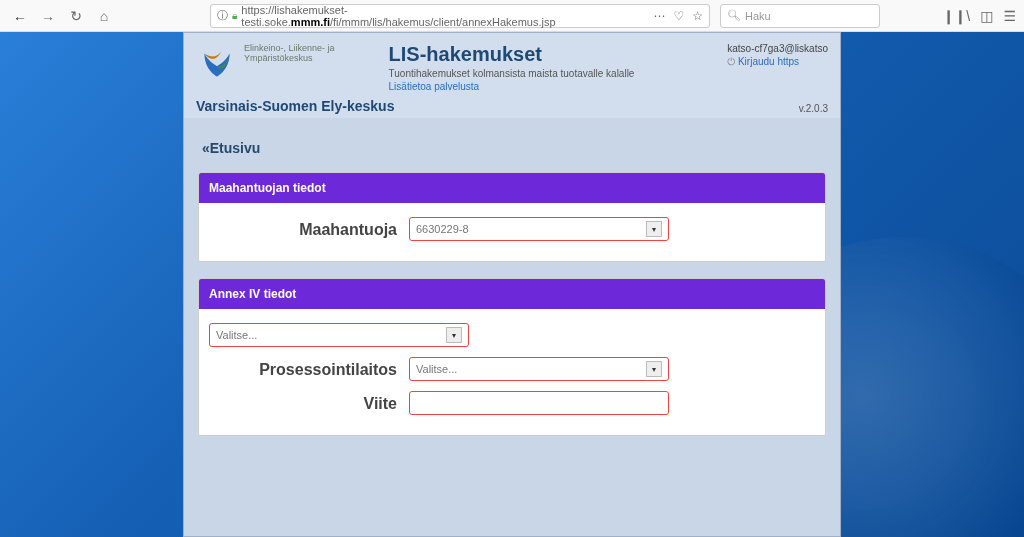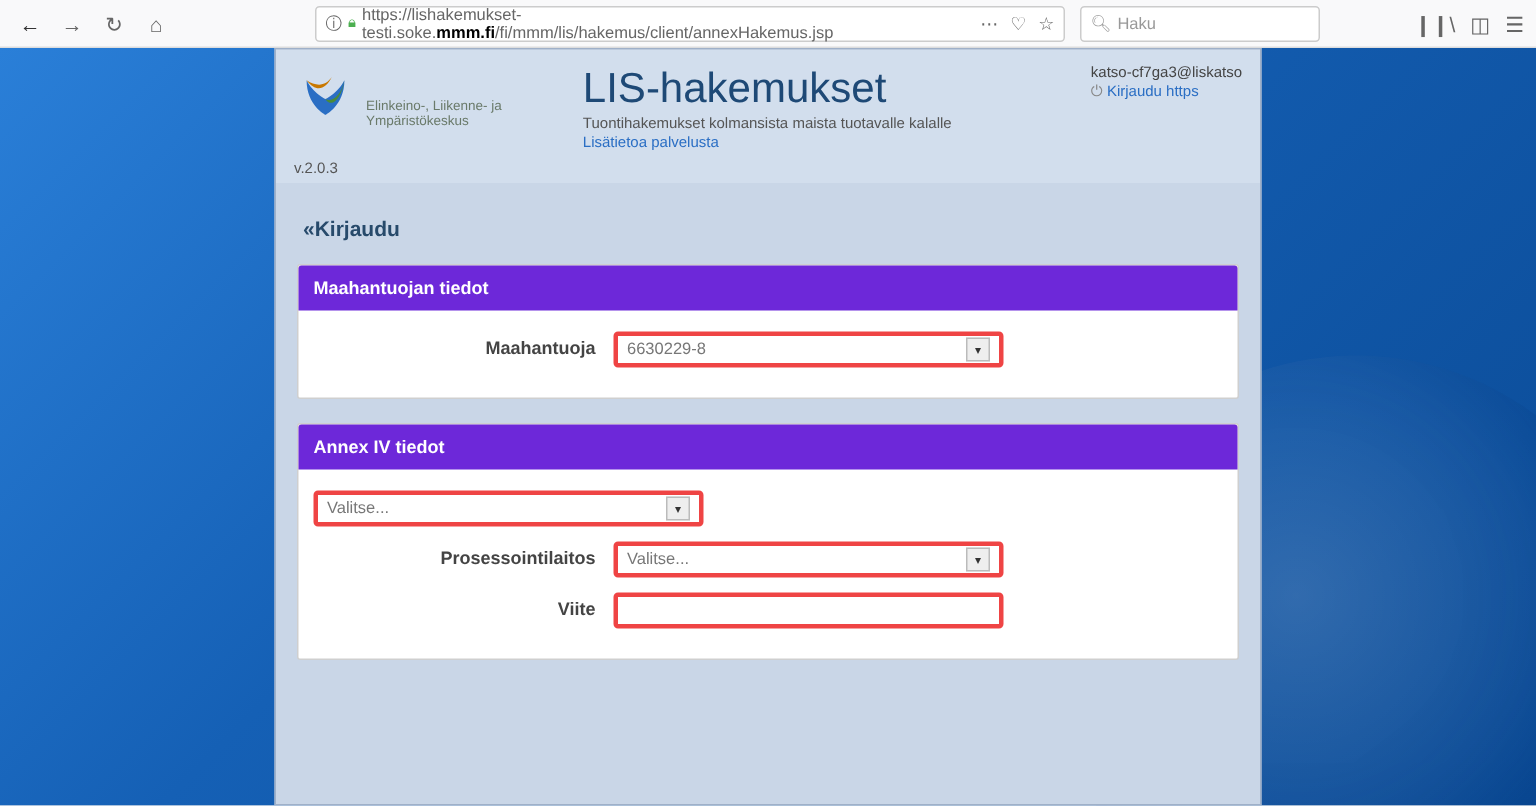--- a/index.html
+++ b/index.html
@@ -93,24 +93,24 @@
     .header-band {
       background: #d2deed;
       padding: 10px 12px 4px;
       position: relative;
     }
     .header-top {
       display: flex;
       align-items: flex-start;
       gap: 14px;
     }
-    .logo-box { display: flex; align-items: flex-end; gap: 6px; color: #6a7a6a; font-size: 9px; }
+    .logo-box { display: flex; align-items: flex-start; gap: 6px; color: #6a7a6a; font-size: 9px; }
     .logo-svg { width: 42px; height: 42px; }
     .header-center { flex: 1; }
-    .header-title { font-size: 28px; font-weight: normal; color: #1e4976; }
+    .header-title { font-size: 20px; font-weight: bold; color: #1e4976; }
     .header-sub { font-size: 10px; color: #555; margin-top: 2px; }
     .header-link { color: #2a6ec4; font-size: 10px; display: block; margin-top: 2px; }
     .header-right { text-align: left; font-size: 10px; }
     .user-name { color: #444; }
     .logout { color: #2a6ec4; display: block; margin-top: 2px; }
     .logout::before { content: "⏻ "; color: #888; }
     .org-row { display: flex; justify-content: space-between; align-items: flex-end; margin-top: 6px; }
     .org-name { font-size: 14px; font-weight: bold; color: #1e4976; }
     .version { font-size: 10px; color: #555; }
     .body-area { padding: 14px; }
@@ -126,30 +126,30 @@
     }
     .panel-body { padding: 14px 10px 10px; }
     .form-row {
       display: flex;
       align-items: flex-start;
       margin-bottom: 10px;
     }
     .form-label {
       width: 200px;
       text-align: right;
-      font-size: 12px;
+      font-size: 16px;
       font-weight: bold;
       color: #444;
       padding-right: 12px;
       padding-top: 4px;
     }
     .form-field { flex: 1; max-width: 260px; }
     .select-box, .text-input, .textarea-box {
       width: 100%;
-      border: 3px solid #ef4444;
+      border: 1px solid #ef4444;
       border-radius: 3px;
       font-size: 11px;
       padding: 4px 6px;
       background: #fff;
       color: #777;
     }
     .select-box {
       display: flex;
       justify-content: space-between;
       align-items: center;
@@ -231,26 +231,27 @@
           <div class="header-title">LIS-hakemukset</div>
           <div class="header-sub">Tuontihakemukset kolmansista maista tuotavalle kalalle</div>
           <a class="header-link">Lisätietoa palvelusta</a>
         </div>
         <div class="header-right">
           <div class="user-name">katso-cf7ga3@liskatso</div>
           <a class="logout">Kirjaudu https</a>
         </div>
       </div>
       <div class="org-row">
+        <div class="org-name">Varsinais-Suomen Ely-keskus</div>
         <div class="version">v.2.0.3</div>
       </div>
     </div>
 
     <div class="body-area">
-      <div class="breadcrumb">«Kirjaudu</div>
+      <div class="breadcrumb">«Etusivu</div>
 
       <div class="panel">
         <div class="panel-header">Maahantuojan tiedot</div>
         <div class="panel-body">
           <div class="form-row">
             <div class="form-label">Maahantuoja</div>
             <div class="form-field">
               <div class="select-box">
                 <span>6630229-8</span>
                 <span class="select-arrow">▾</span>

